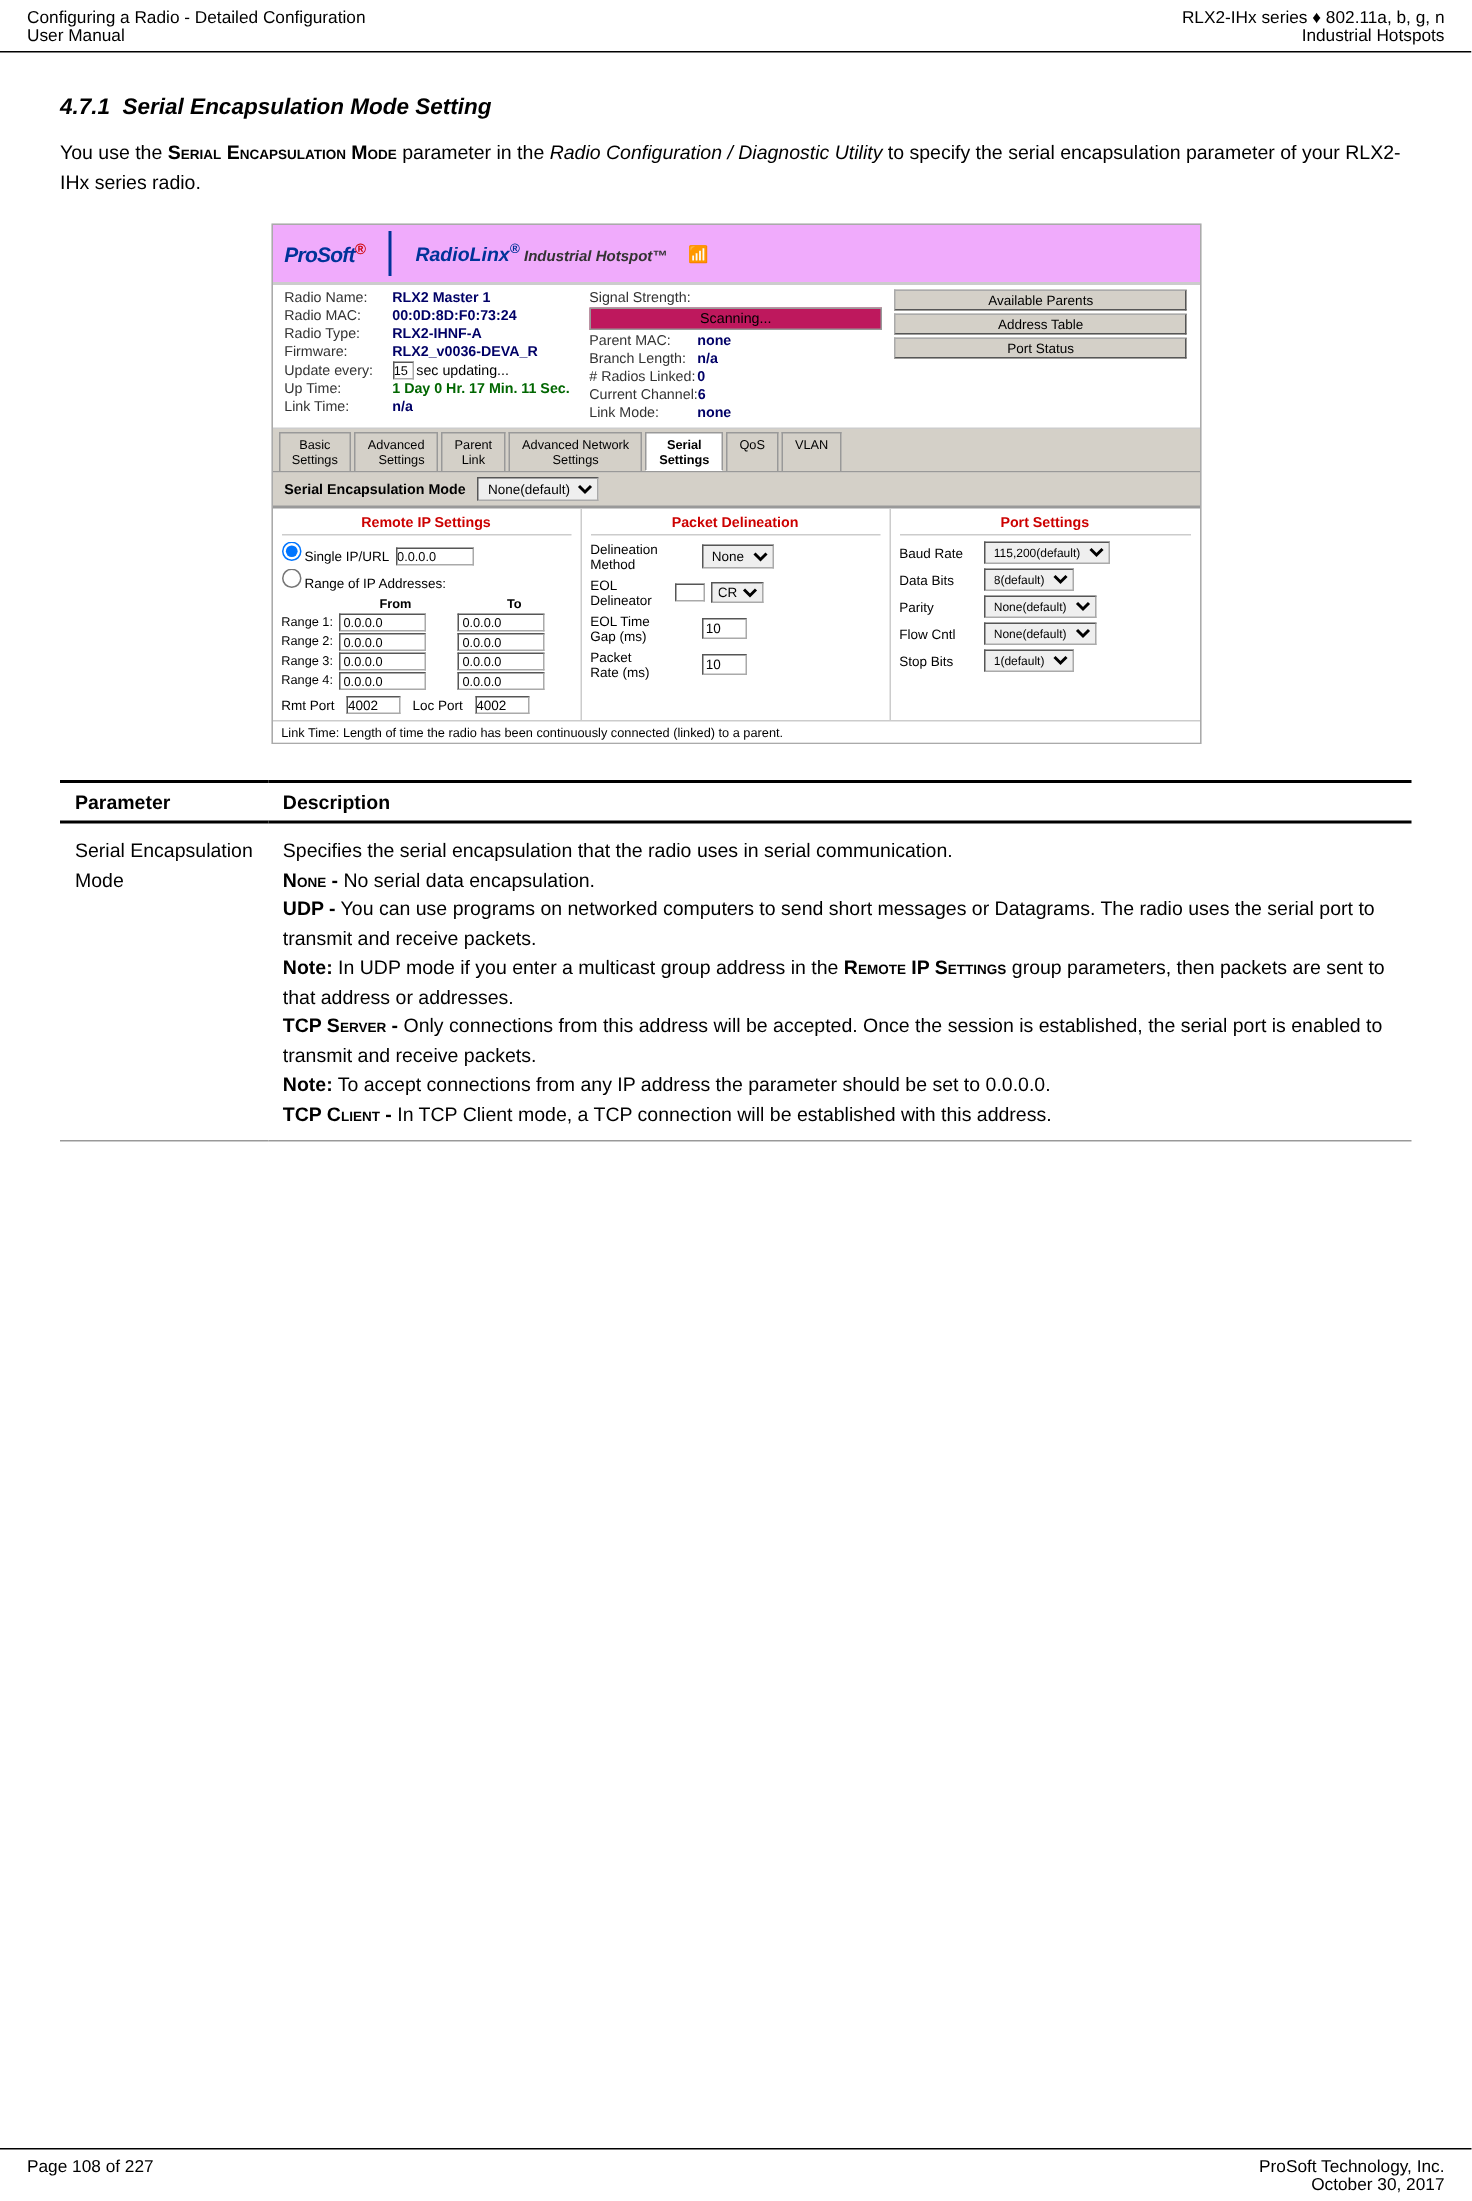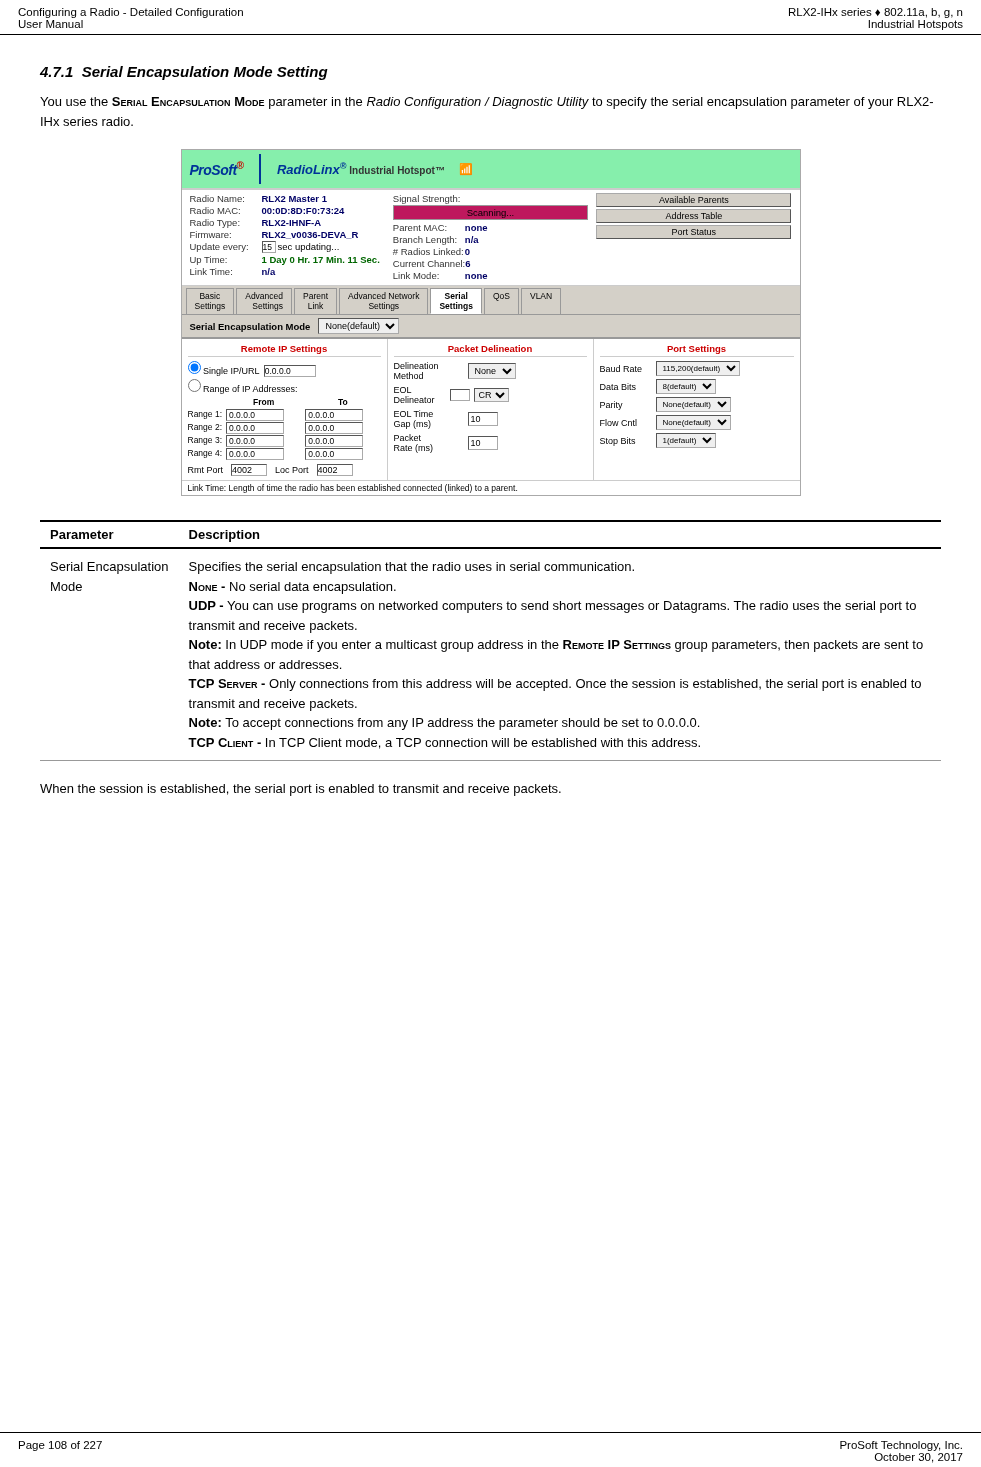--- a/index.html
+++ b/index.html
@@ -70,21 +70,21 @@
       margin: 0 auto 24px auto;
       width: 620px;
       background: #e8e8e8;
       font-size: 10.5px;
     }
 
     
     .radio-ui-topbar {
       display: flex;
       align-items: center;
-      background: #86efac;
+      background: #f0abfc;
       border-bottom: 2px solid #ccc;
       padding: 4px 8px;
       gap: 10px;
     }
     .prosoft-logo {
       font-size: 14px;
       font-weight: bold;
       color: #003399;
       font-style: italic;
       letter-spacing: -0.5px;
@@ -98,20 +98,21 @@
       font-size: 13px;
       font-weight: bold;
       color: #003399;
       font-style: italic;
     }
     .radiolinx-logo .reg { font-size: 9px; vertical-align: super; }
     .industrial-hotspot {
       font-size: 10px;
       font-weight: bold;
       color: #333;
+      font-style: italic;
     }
     .topbar-divider {
       width: 1.5px;
       height: 30px;
       background: #003399;
       margin: 0 6px;
     }
 
     
     .radio-info-grid {
@@ -612,21 +613,21 @@
         <div class="port-settings-row">
           <label>Stop Bits</label>
           <select style="font-size:8px;">
             <option>1(default)</option>
           </select>
         </div>
       </div>
     </div>
 
 
-    <div class="linktime-note">Link Time: Length of time the radio has been established connected (linked) to a parent.</div>
+    <div class="linktime-note">Link Time: Length of time the radio has been continuously connected (linked) to a parent.</div>
 
   </div>
 
   <table class="param-table">
     <thead>
       <tr>
         <th>Parameter</th>
         <th>Description</th>
       </tr>
     </thead>
@@ -639,21 +640,20 @@
           <p><span class="bold-term">UDP -</span> You can use programs on networked computers to send short messages or Datagrams. The radio uses the serial port to transmit and receive packets.</p>
           <p><span class="note-label">Note:</span> In UDP mode if you enter a multicast group address in the <span class="smallcaps-inline">Remote IP Settings</span> group parameters, then packets are sent to that address or addresses.</p>
           <p><span class="bold-term">TCP S<span style="font-variant:small-caps;">erver</span> -</span> Only connections from this address will be accepted. Once the session is established, the serial port is enabled to transmit and receive packets.</p>
           <p><span class="note-label">Note:</span> To accept connections from any IP address the parameter should be set to 0.0.0.0.</p>
           <p><span class="bold-term">TCP C<span style="font-variant:small-caps;">lient</span> -</span> In TCP Client mode, a TCP connection will be established with this address.</p>
         </td>
       </tr>
     </tbody>
   </table>
 
-  <p class="closing-para">When the session is established, the serial port is enabled to transmit and receive packets.</p>
 
 </div>
 
 <div class="page-footer">
   <div class="left">Page 108 of 227</div>
   <div class="right" style="text-align:right;">
     <div>ProSoft Technology, Inc.</div>
     <div>October 30, 2017</div>
   </div>
 </div>

